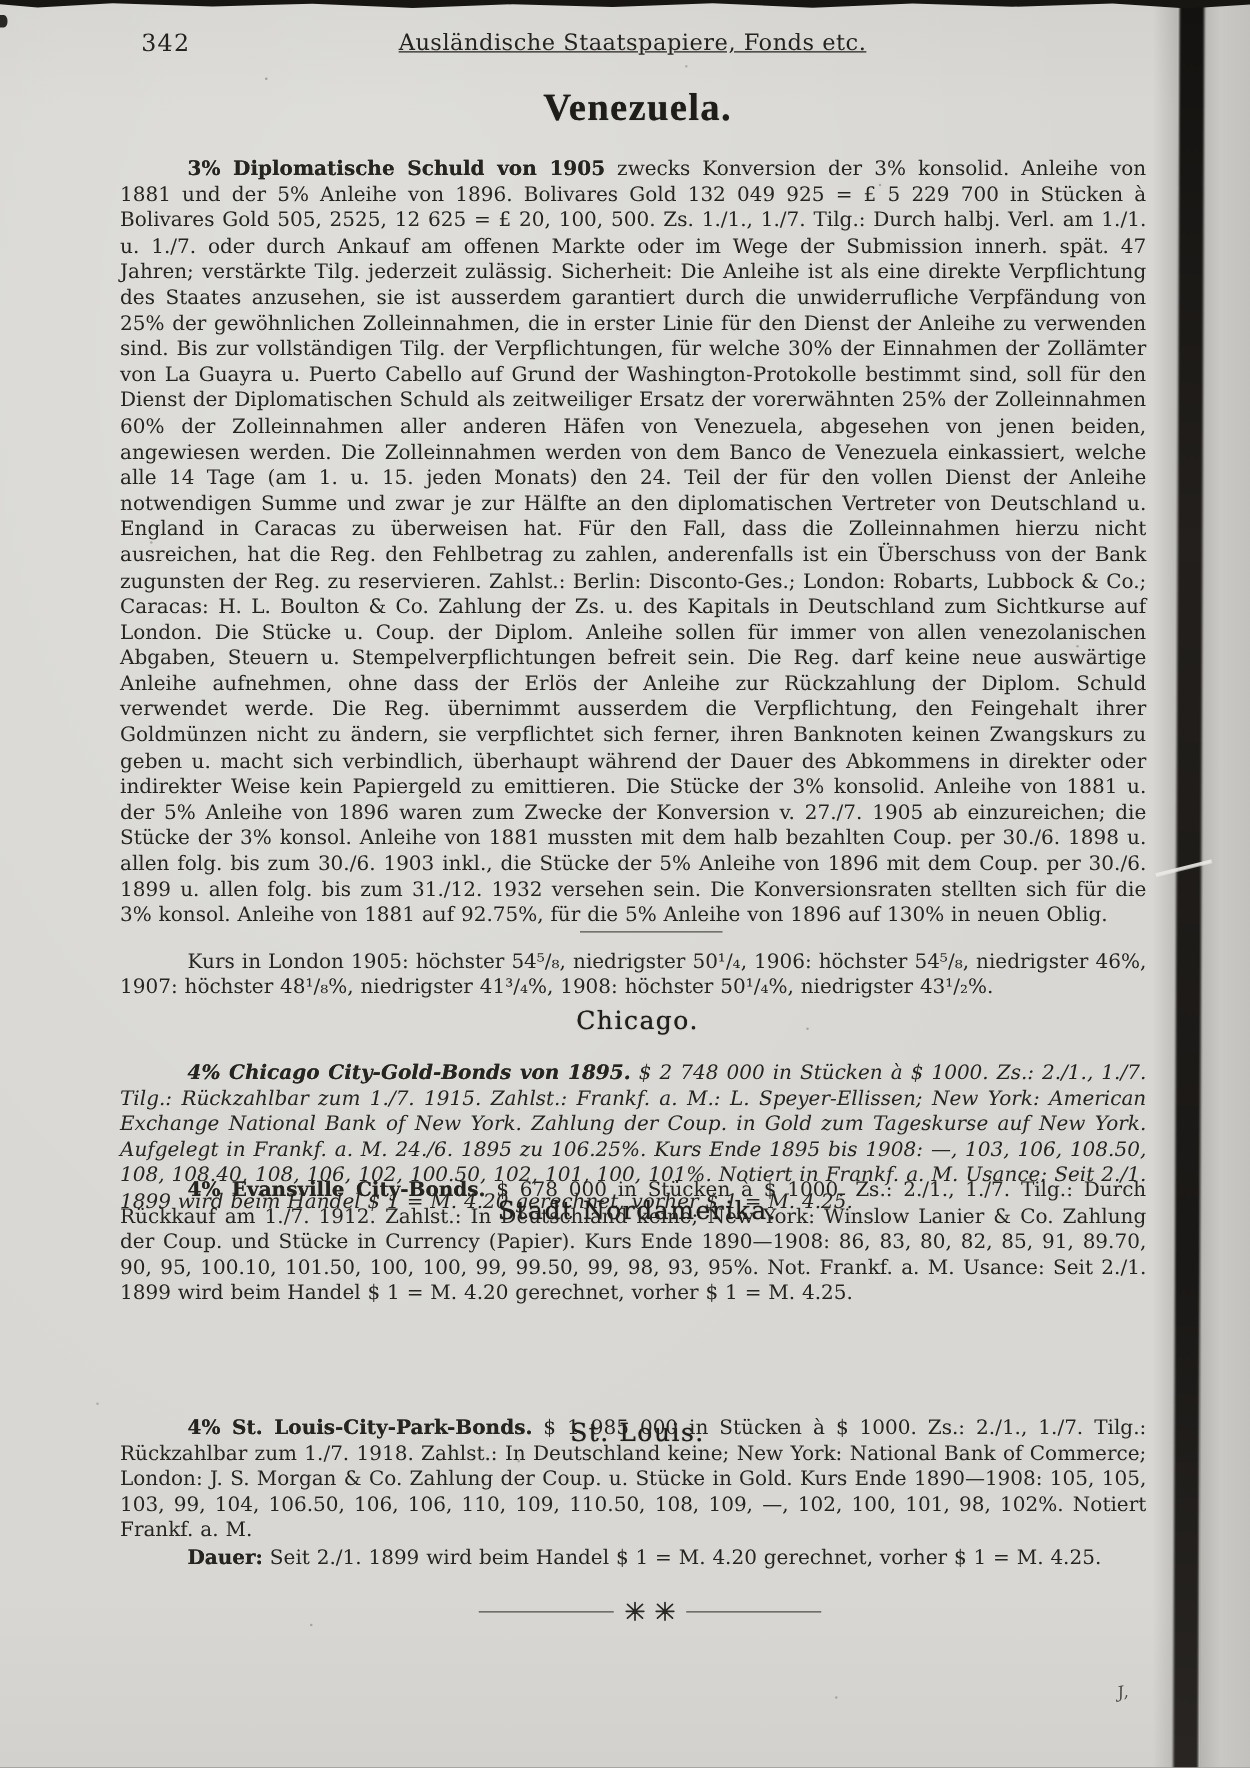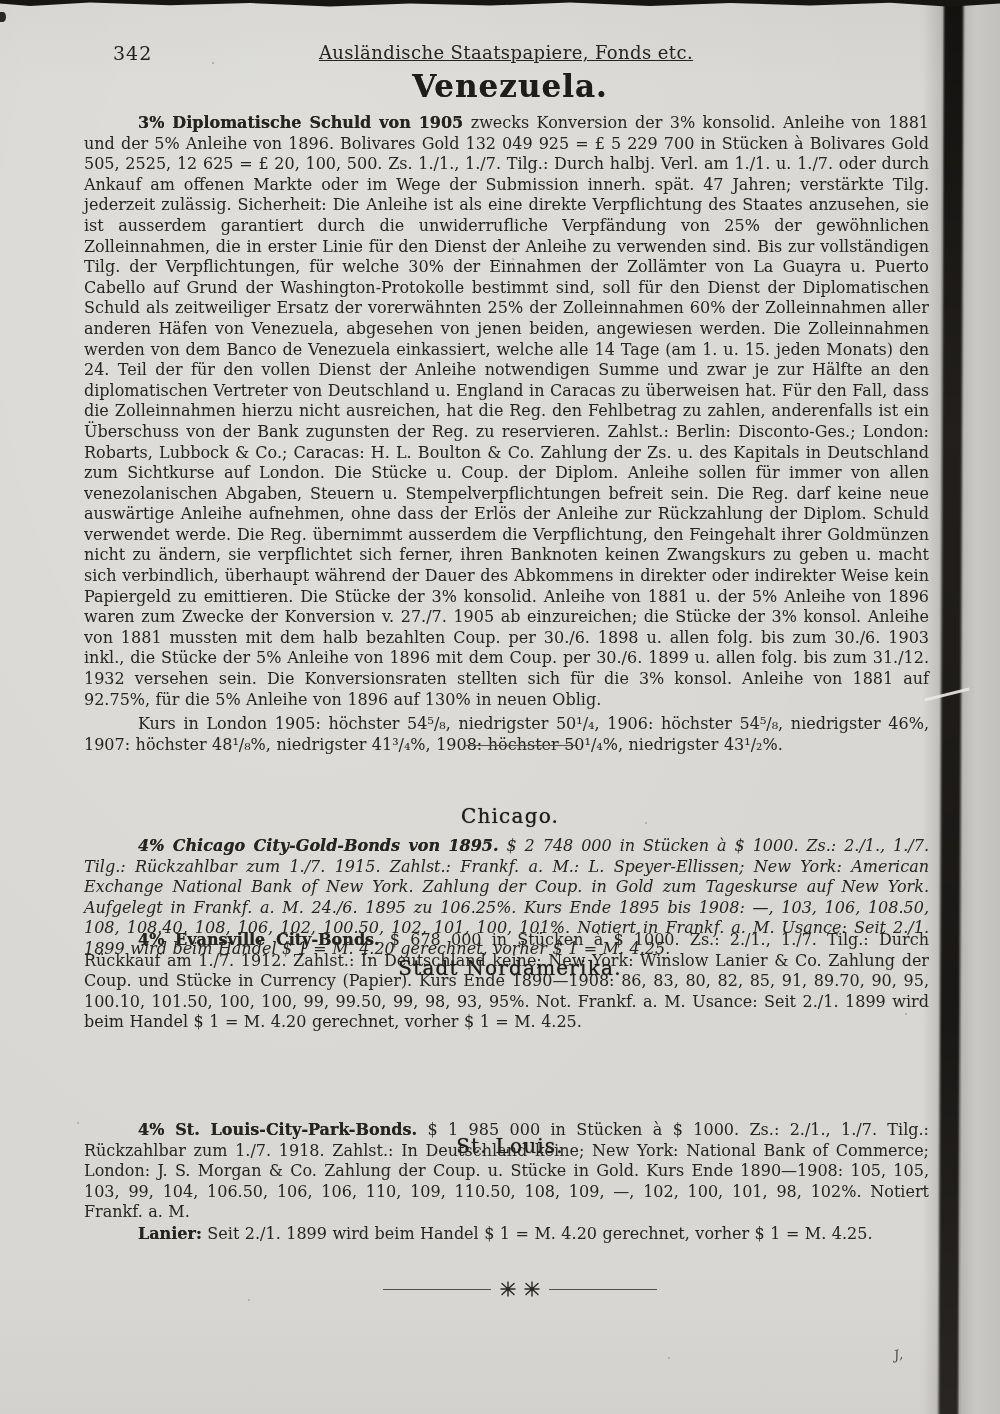--- a/index.html
+++ b/index.html
@@ -27,38 +27,38 @@
   .speckles { position:absolute; top:0; left:0; width:2px; height:2px; background:transparent; border-radius:50%;
     box-shadow: 212px 62px 0 rgba(50,48,44,.35), 703px 147px 0 rgba(50,48,44,.3),
       512px 258px 0 rgba(50,48,44,.28), 120px 433px 0 rgba(50,48,44,.3),
       861px 516px 0 rgba(50,48,44,.3), 333px 688px 0 rgba(50,48,44,.25),
       645px 822px 0 rgba(50,48,44,.3), 158px 977px 0 rgba(50,48,44,.3),
       905px 1013px 0 rgba(50,48,44,.3), 414px 1168px 0 rgba(50,48,44,.28),
       248px 1299px 0 rgba(50,48,44,.3), 668px 1357px 0 rgba(50,48,44,.28),
       77px 1122px 0 rgba(50,48,44,.25), 548px 52px 0 rgba(50,48,44,.25); }
 
   
-  .page-head { position:absolute; top:42px; left:80px; width:852px; height:26px; }
+  .page-head { position:absolute; top:24px; left:80px; width:852px; height:26px; }
   .page-num { position:absolute; left:33px; top:0; font-size:19px; letter-spacing:1px; }
   .running-title { text-align:center; font-size:18px; letter-spacing:.4px;text-decoration:underline; }
 
   .h-country { position:absolute; left:80px; width:860px; text-align:center;
     font-size:31px; font-weight:bold; letter-spacing:1px; color:#1f1d19;
-    text-shadow:0 0 .6px rgba(31,29,25,.7); }
+    text-shadow:0 0 .6px rgba(31,29,25,.7);font-family:Liberation Serif, serif; }
   .h-venezuela { top:68px; }
   .h-usa { top:760px; }
   .h-city { position:absolute; left:80px; width:860px; text-align:center;
     font-size:20px; font-weight:normal; letter-spacing:1.2px; color:#1f1d19;
     text-shadow:0 0 .8px rgba(31,29,25,.85); }
   .h-chicago { top:804px; }
   .h-evansville { top:956px; }
   .h-stlouis { top:1088px;margin-top:46px; }
 
   .textblock { position:absolute; left:80px; width:853px; }
-  .textblock p { margin:4px; font-size:16px; line-height:20.6px; text-align:justify;
+  .textblock p { margin:16px; font-size:16px; line-height:20.6px; text-align:justify;
     text-indent:54px; word-spacing:.4px; color:#26241f; }
   .lead { font-weight:bold; text-shadow:0 0 .5px rgba(38,36,31,.8); }
   .b-venezuela { top:109px; }
   .b-chicago { top:832px;font-style:italic; }
   .b-evansville { top:926px; }
   .b-stlouis { top:1116px; }
   .b-usance { top:1220px; }
   .kurs-para { margin-top:2px !important; }
 
   .divider-short { position:absolute; top:745px; left:464px; width:114px;
@@ -106,21 +106,21 @@
   <div class="textblock b-evansville">
     <p><span class="lead">4% Evansville City-Bonds.</span><span> $ 678 000 in Stücken à $ 1000.  Zs.: 2./1., 1./7.  Tilg.: Durch Rückkauf am 1./7. 1912.  Zahlst.: In Deutschland keine; New York: Winslow Lanier &amp; Co.  Zahlung der Coup. und Stücke in Currency (Papier).  Kurs Ende 1890—1908: 86, 83, 80, 82, 85, 91, 89.70, 90, 95, 100.10, 101.50, 100, 100, 99, 99.50, 99, 98, 93, 95%.  Not. Frankf. a. M. Usance:  Seit 2./1. 1899 wird beim Handel $ 1 = M. 4.20 gerechnet, vorher $ 1 = M. 4.25.</span></p>
   </div>
 
   <div class="h-city h-stlouis">St. Louis.</div>
   <div class="textblock b-stlouis">
     <p><span class="lead">4% St. Louis-City-Park-Bonds.</span><span> $ 1 985 000 in Stücken à $ 1000.  Zs.: 2./1., 1./7.  Tilg.: Rückzahlbar zum 1./7. 1918.  Zahlst.: In Deutschland keine; New York: National Bank of Commerce; London: J. S. Morgan &amp; Co.  Zahlung der Coup. u. Stücke in Gold.  Kurs Ende 1890—1908: 105, 105, 103, 99, 104, 106.50, 106, 106, 110, 109, 110.50, 108, 109, —, 102, 100, 101, 98, 102%.  Notiert Frankf. a. M.</span></p>
   </div>
 
   <div class="textblock b-usance">
-    <p><span class="lead">Lanier:</span><span> Seit 2./1. 1899 wird beim Handel $ 1 = M. 4.20 gerechnet, vorher $ 1 = M. 4.25.</span></p>
+    <p><span class="lead">Dauer:</span><span> Seit 2./1. 1899 wird beim Handel $ 1 = M. 4.20 gerechnet, vorher $ 1 = M. 4.25.</span></p>
   </div>
 
   <div class="ornament-divider">
     <div class="rule"></div>
     <svg width="48" height="18" viewBox="0 0 48 18">
       <g stroke="#2c2a26" stroke-width="1.4" fill="none" stroke-linecap="round">
         <path d="M12 2 L12 16 M5 9 L19 9 M6 3.5 L18 14.5 M6 14.5 L18 3.5"></path>
         <path d="M36 2 L36 16 M29 9 L43 9 M30 3.5 L42 14.5 M30 14.5 L42 3.5"></path>
       </g>
       <g fill="#2c2a26">

